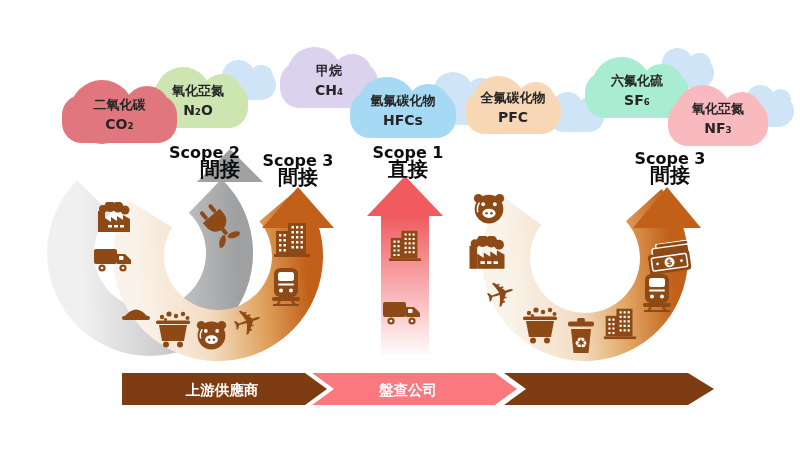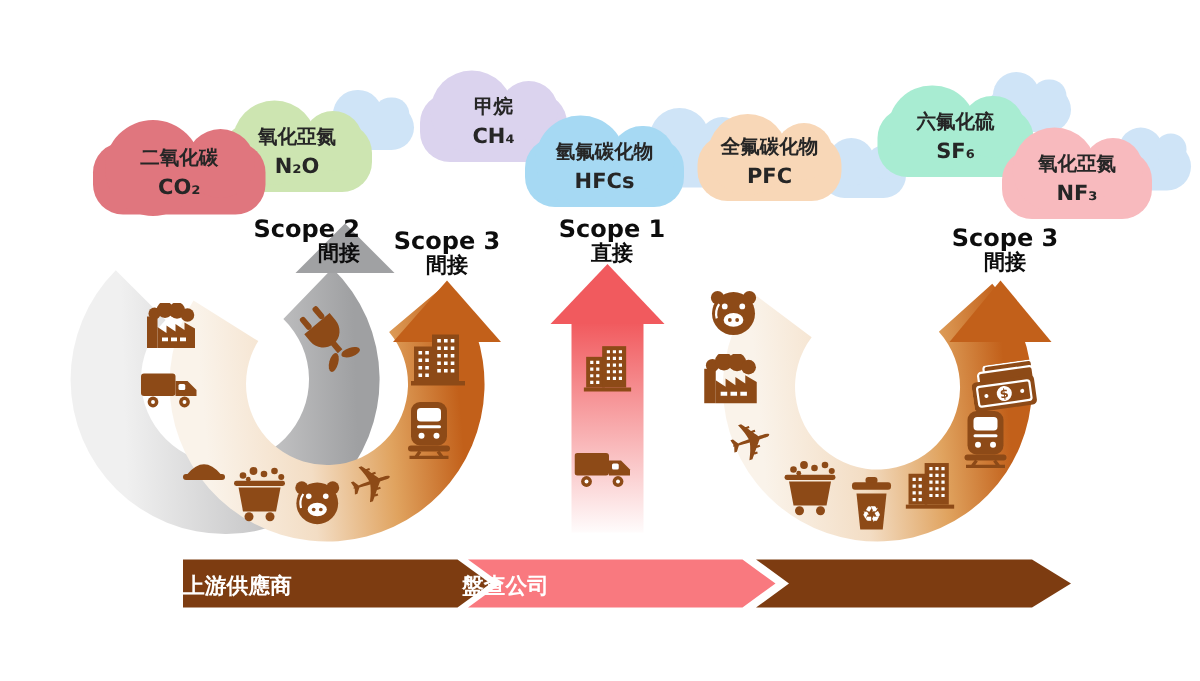--- a/index.html
+++ b/index.html
@@ -14,23 +14,23 @@
                 background:inherit;top:-18%;right:6%;}
   .cloud .txt{position:relative;z-index:2;text-align:center;color:#262626;font-weight:bold;
               line-height:1.25;margin-top:-10px;}
   .cloud .nm{font-size:13px;}
   .cloud .fm{font-size:14px;}
   .cloud.deco{z-index:1;}
   
   .scope-label{position:absolute;width:124px;text-align:center;color:#0d0d0d;
                font-weight:bold;z-index:4;line-height:17px;}
   .scope-label .en{font-size:16px;display:block;}
-  .scope-label .zh{font-size:14px;display:block;}
+  .scope-label .zh{font-size:20px;display:block;}
   
-  .banner-label{position:absolute;top:381px;width:200px;color:#fff;
+  .banner-label{position:absolute;top:381px;width:200px;text-align:center;color:#fff;
                 font-weight:bold;font-size:14.5px;z-index:4;}
   
   #shapes{position:absolute;left:0;top:0;z-index:1;}
   .icon{position:absolute;z-index:3;color:#8d4a17;}
 </style>
 </head>
 <body>
 
 <div id="stage">
 

